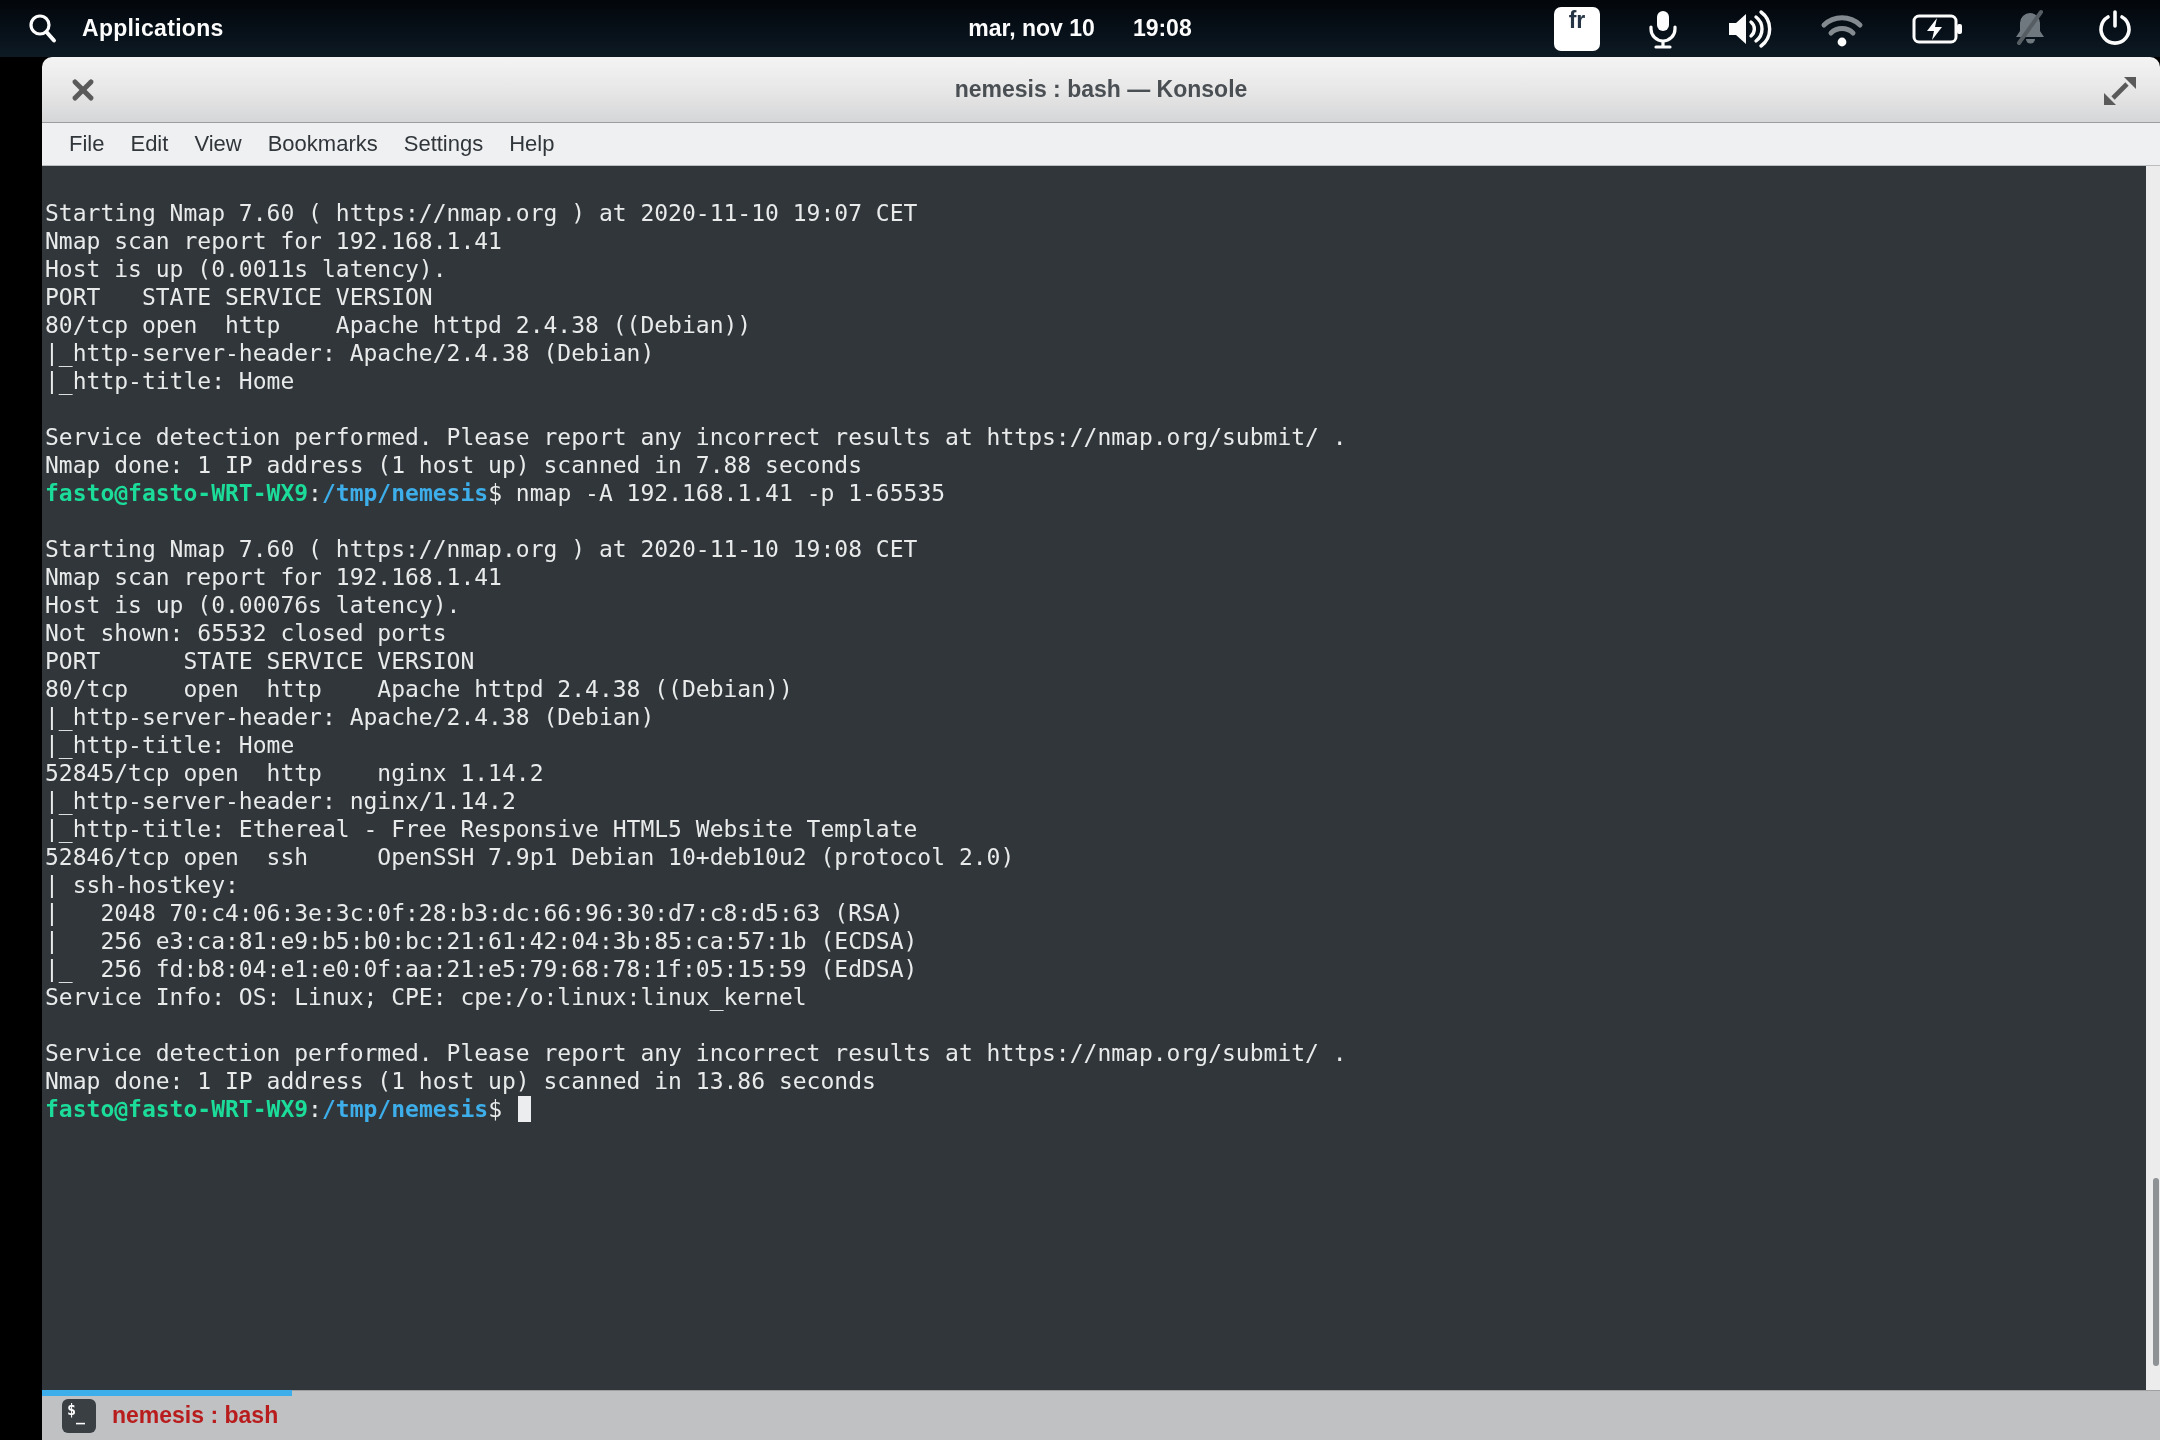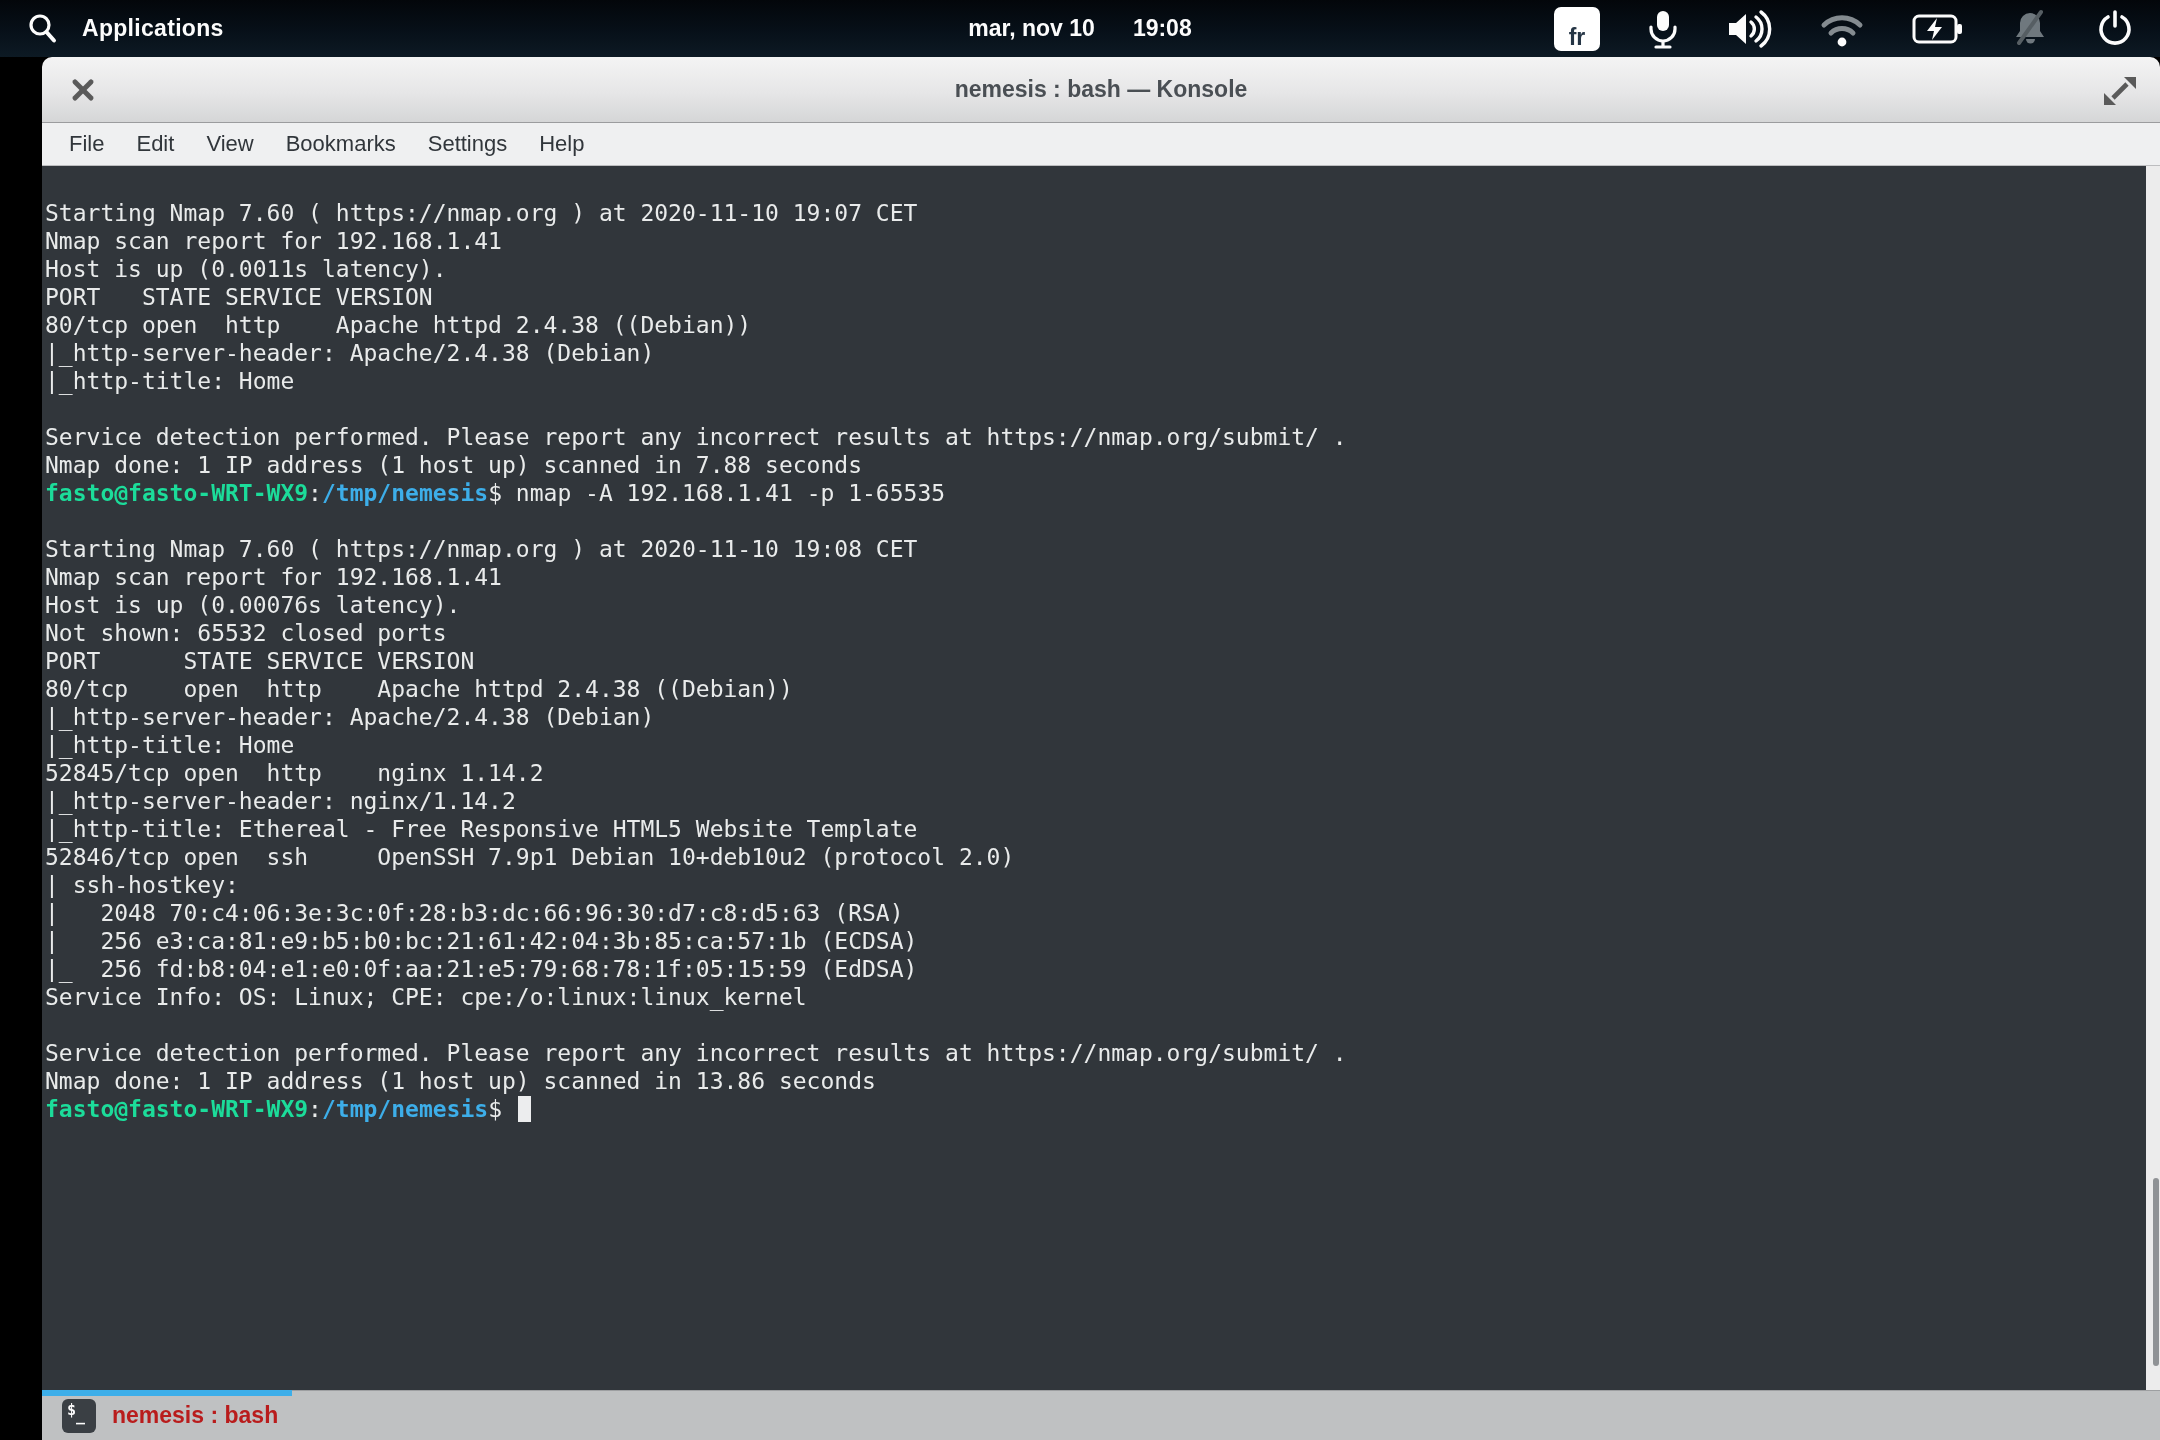--- a/index.html
+++ b/index.html
@@ -9,39 +9,39 @@
   
   .topbar { position:relative; width:2160px; height:57px;
             background:linear-gradient(180deg,#03060a 0%,#071019 55%,#0d1a24 100%);
             display:flex; align-items:center; color:#fcfcfc; }
   .topbar-left { display:flex; align-items:center; gap:22px; margin-left:26px; }
   .app-label { font-size:23px; font-weight:bold; letter-spacing:.3px; }
   .clock { position:absolute; left:50%; top:0; transform:translateX(-50%); height:57px;
            display:flex; align-items:center; gap:38px; font-size:23px; font-weight:bold; }
   .tray { margin-left:auto; display:flex; align-items:center; gap:46px; margin-right:26px; }
   .kbd-badge { width:46px; height:44px; background:#fff; border-radius:7px;
-               display:flex; align-items:flex-end; justify-content:center;
+               display:flex; align-items:flex-start; justify-content:center;
                color:#253545; font-size:23px; font-weight:600; }
   .ticon { display:flex; align-items:center; justify-content:center; }
 
   
   .window { position:relative; width:2160px; height:1383px;padding-left:42px; }
   .titlebar { position:relative; height:66px; border-radius:10px 10px 0 0;
               background:linear-gradient(180deg,#f4f4f4 0%,#e6e6e7 55%,#d5d6d7 100%);
               border-bottom:1px solid #9b9c9e;
               display:flex; align-items:center; }
   .win-title { position:absolute; left:50%; transform:translateX(-50%);
                font-size:23px; font-weight:600; color:#4a4f54; }
   .btn-close { margin-left:24px; width:34px; height:34px; display:flex; align-items:center;
                justify-content:center; cursor:default; }
   .btn-max { position:absolute; right:22px; top:16px; width:36px; height:36px; }
 
   .menubar { height:43px; background:#efF0f1; background:#eff0f1;
              border-bottom:1px solid #bcbdbf;
-             display:flex; align-items:center; gap:6px; padding-left:14px; }
+             display:flex; align-items:center; gap:0; padding-left:14px; }
   .menu-item { font-size:22px; color:#31363b; padding:0 13px; }
 
   
   .term-wrap { position:relative; height:1224px; background:#31363b; }
   .term-out { position:absolute; left:0; top:0; right:14px; bottom:0; overflow:hidden;
               padding:5px 0 0 3px;
               font-family:"DejaVu Sans Mono","Liberation Mono",monospace;
               font-size:23px; line-height:28px; color:#e9ebeb; }
   .tline { min-height:28px; white-space:pre; }
   .g { color:#1cdc9a; font-weight:bold; }

